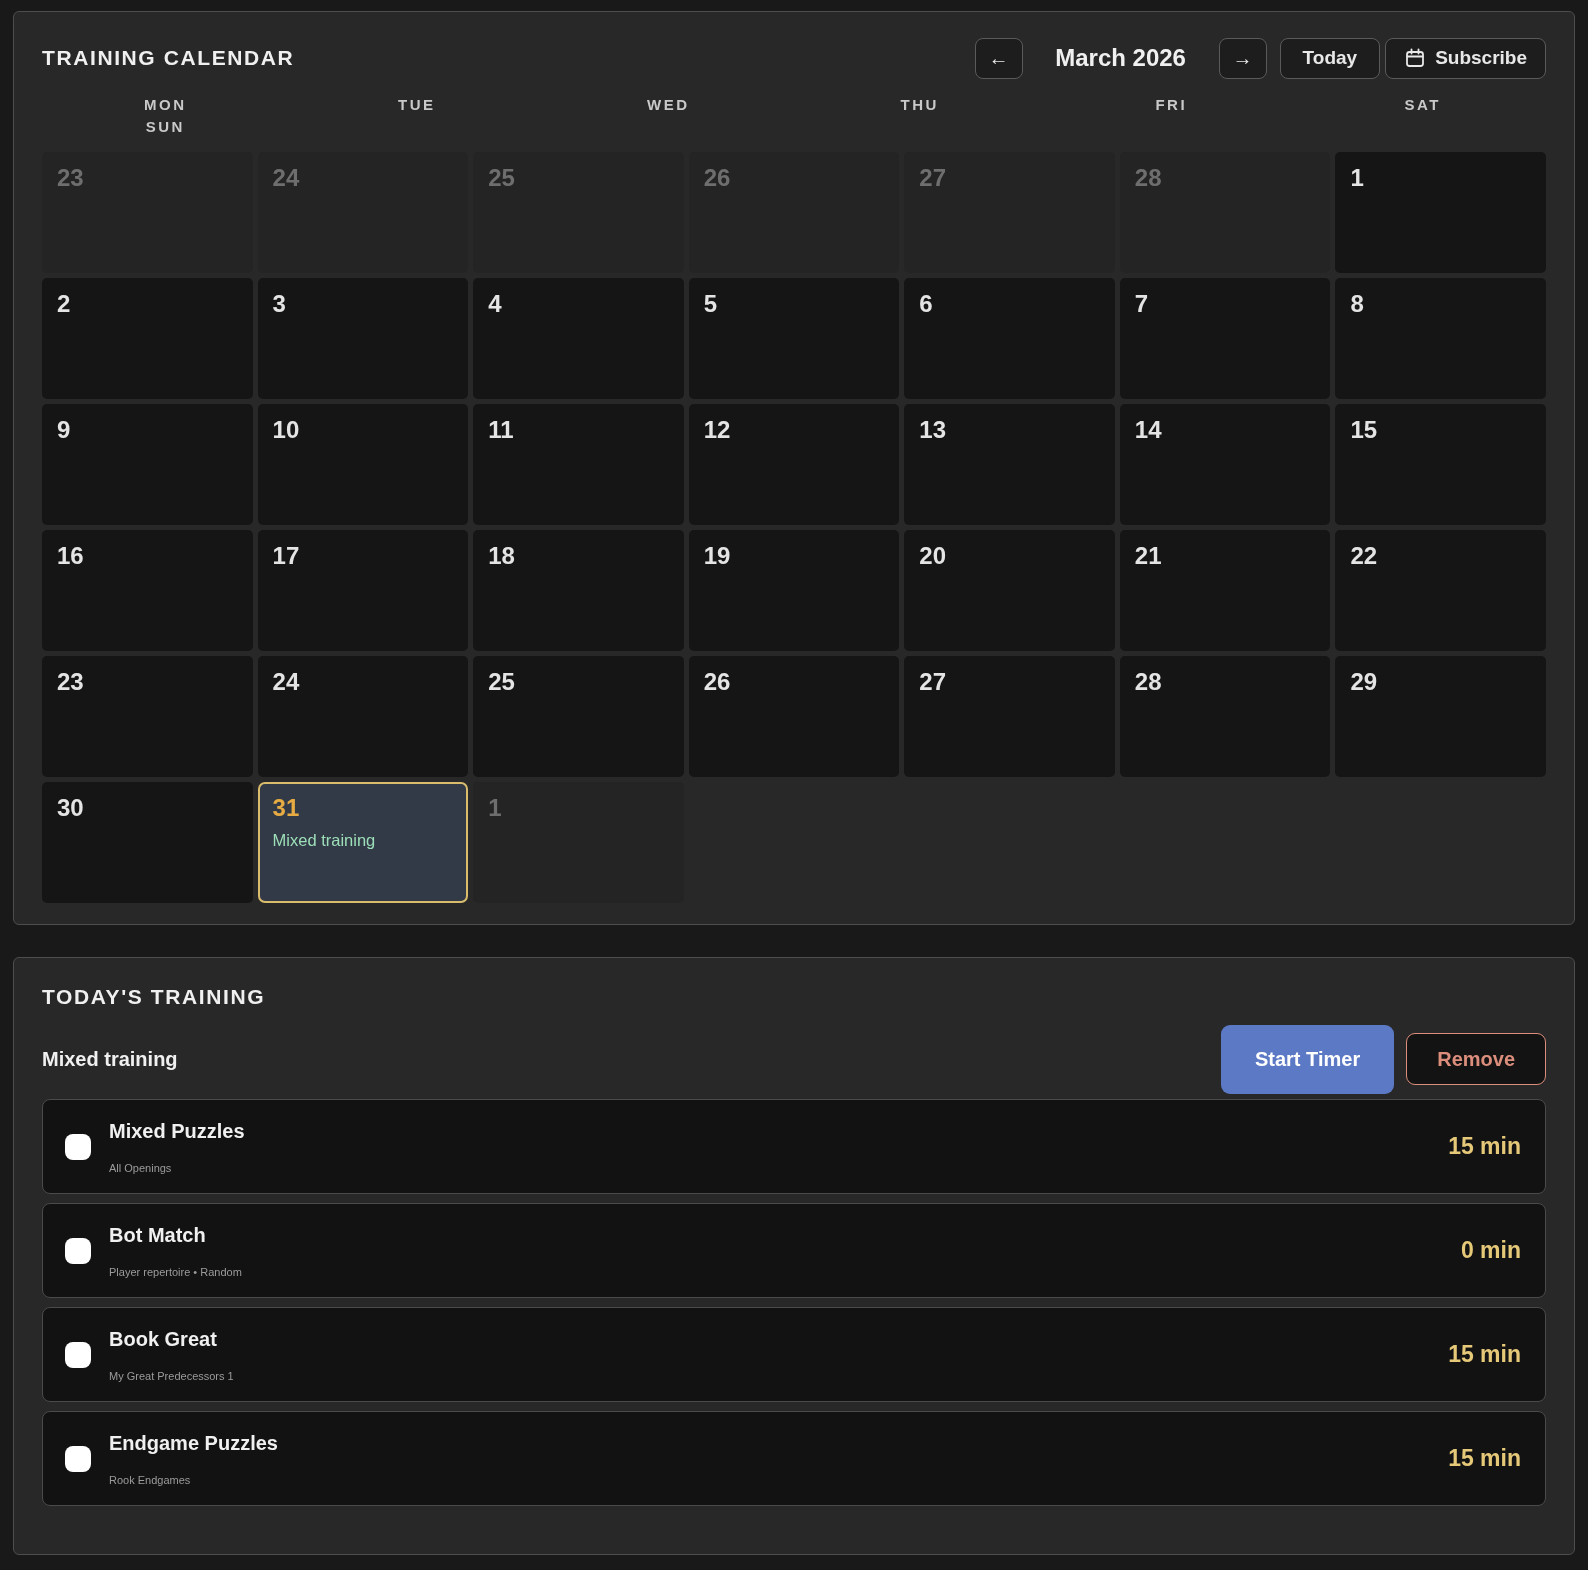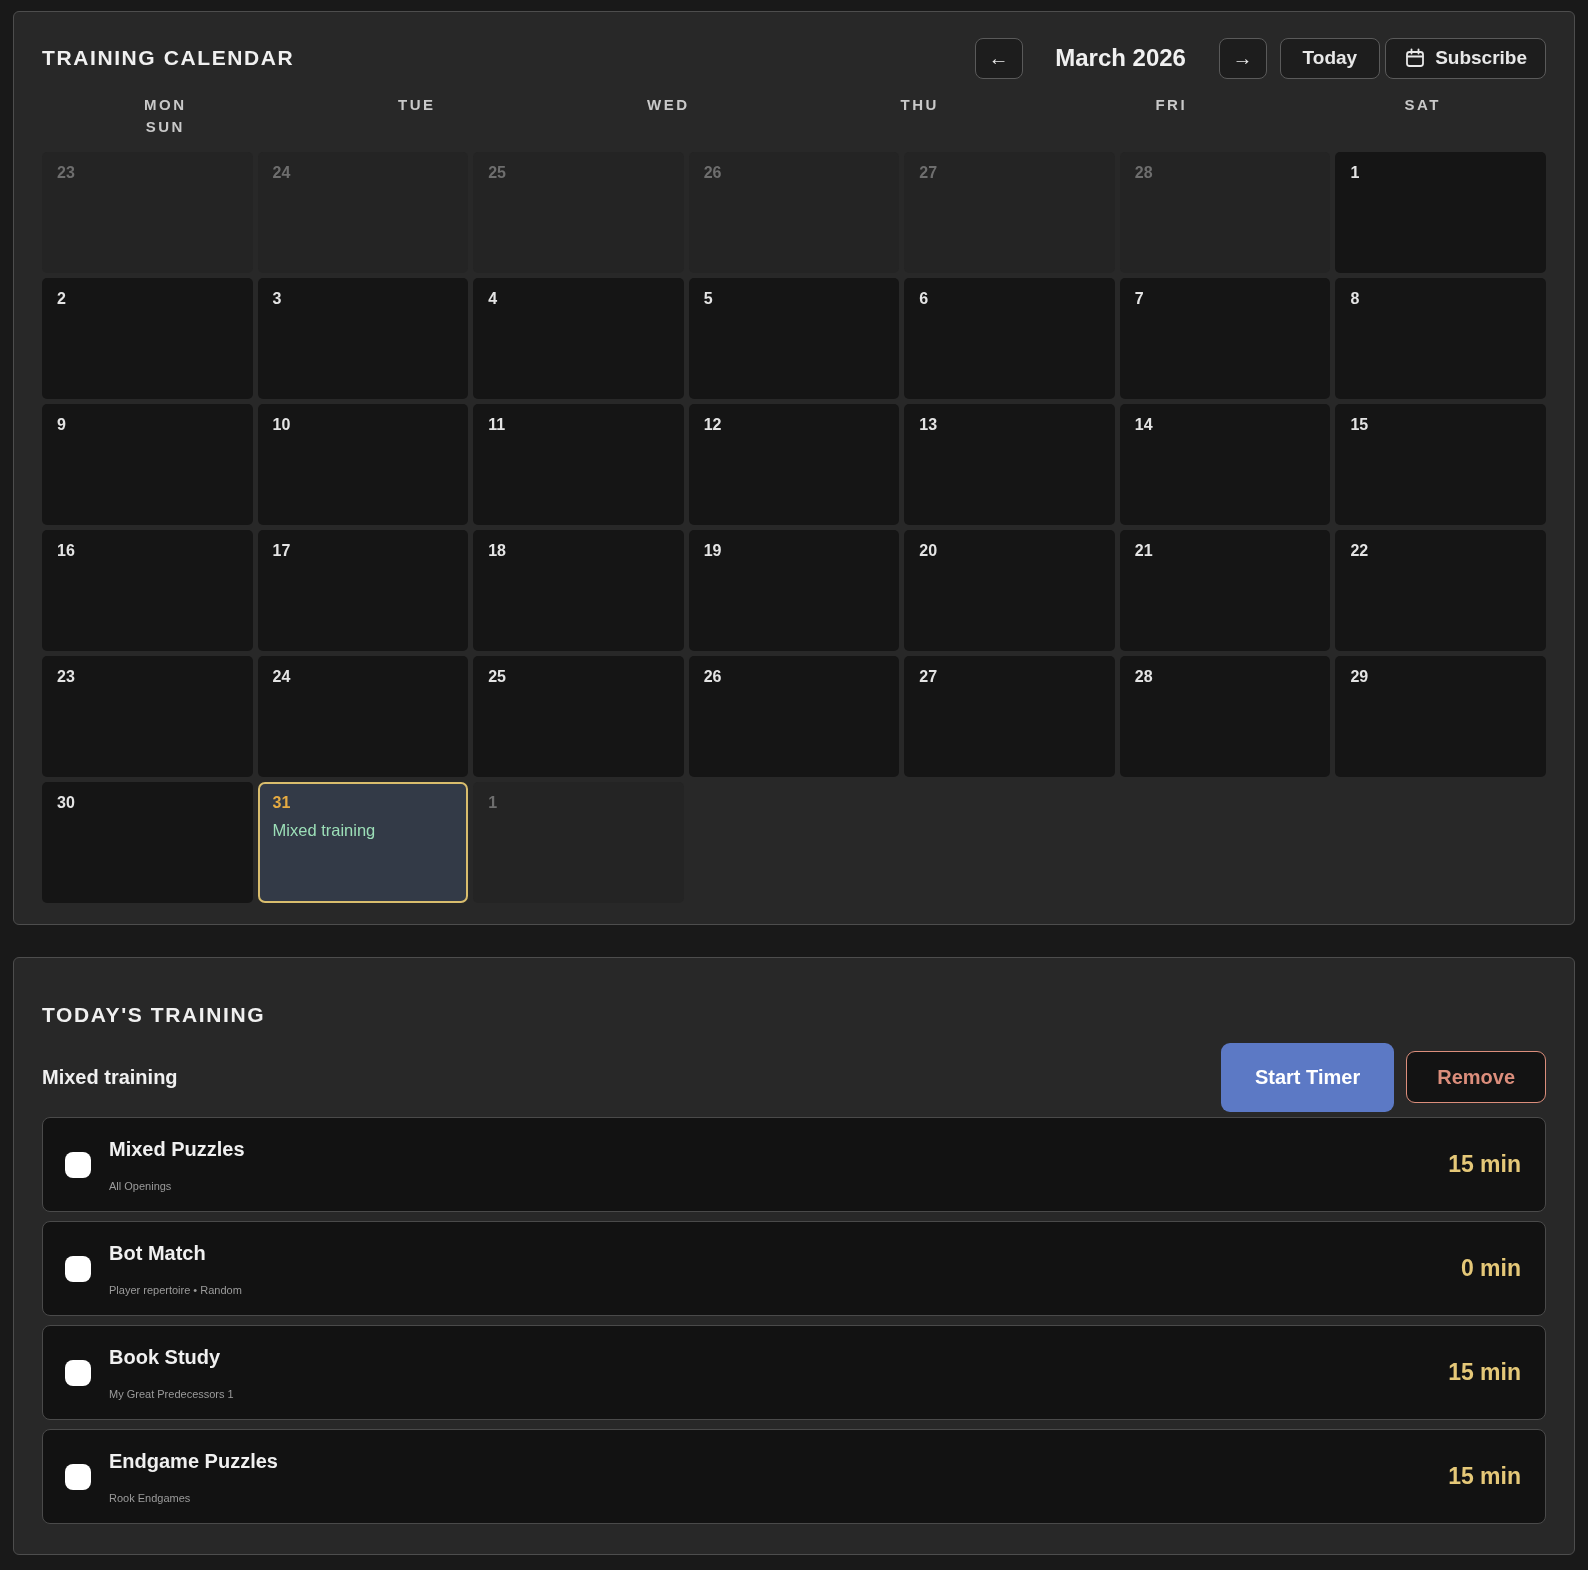--- a/index.html
+++ b/index.html
@@ -87,39 +87,39 @@
   .calendar-grid{
     display:grid;grid-template-columns:repeat(7,1fr);
     grid-auto-rows:121px;gap:5px;
     margin-top:17px;
   }
   .cell{
     background:var(--cell-bg);
     border-radius:5px;
     padding:12px 0 0 15px;
   }
-  .cell .day-num{font-size:16px;font-weight:700;color:#e4e4e4;}
+  .cell .day-num{font-size:24px;font-weight:700;color:#e4e4e4;}
   .cell.outside{background:var(--cell-outside-bg);}
   .cell.outside .day-num{color:var(--text-outside);}
   .cell.empty{background:transparent;}
   .cell.selected{
     background:var(--selected-bg);
     border:2px solid var(--selected-border);
     border-radius:7px;
     padding:10px 0 0 13px;
   }
   .cell.selected .day-num{color:var(--selected-day);}
   .cell .event{
     margin-top:9px;
     font-size:16.5px;
     color:var(--event-green);
   }
 
   
-  .today-header{padding-top:45px;}
+  .today-header{padding-top:27px;}
   .plan-row{
     display:flex;align-items:center;justify-content:space-between;
     margin-top:24px;height:52px;
   }
   .plan-name{font-size:20px;font-weight:700;color:var(--text-main);}
   .plan-actions{display:flex;align-items:center;gap:12px;}
   .start-timer-btn{
     background:var(--timer-blue);
     border:none;border-radius:9px;
     color:#ffffff;font-size:20px;font-weight:700;
@@ -343,21 +343,21 @@
         <button class="checkbox"></button>
         <div class="item-text">
           <div class="item-title">Bot Match</div>
           <div class="item-subtitle">Player repertoire • Random</div>
         </div>
         <div class="item-duration">0 min</div>
       </div>
       <div class="training-item">
         <button class="checkbox"></button>
         <div class="item-text">
-          <div class="item-title">Book Study</div>
+          <div class="item-title">Book Great</div>
           <div class="item-subtitle">My Great Predecessors 1</div>
         </div>
         <div class="item-duration">15 min</div>
       </div>
       <div class="training-item">
         <button class="checkbox"></button>
         <div class="item-text">
           <div class="item-title">Endgame Puzzles</div>
           <div class="item-subtitle">Rook Endgames</div>
         </div>

